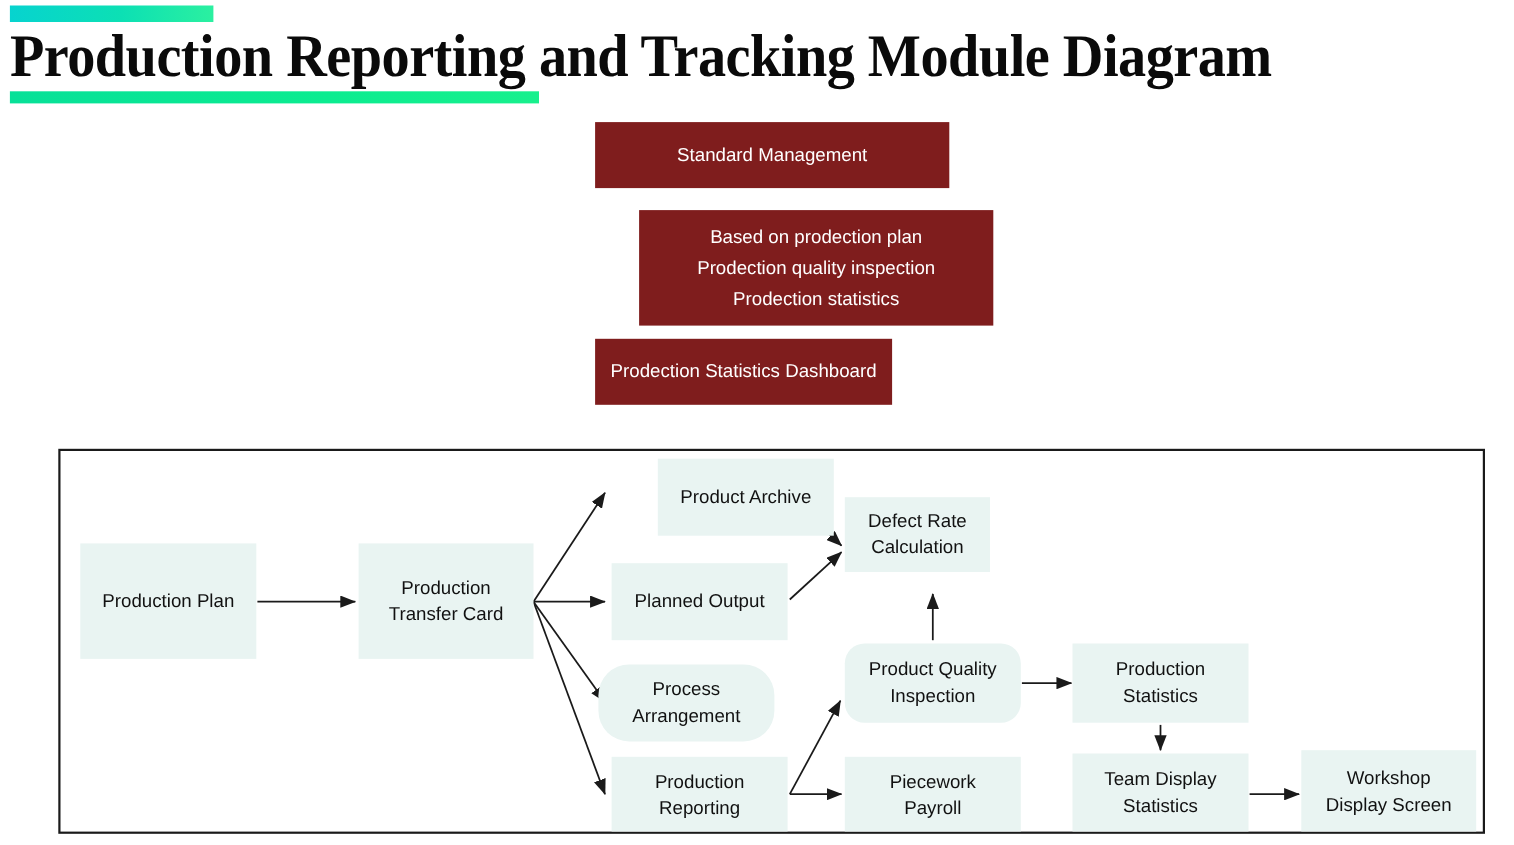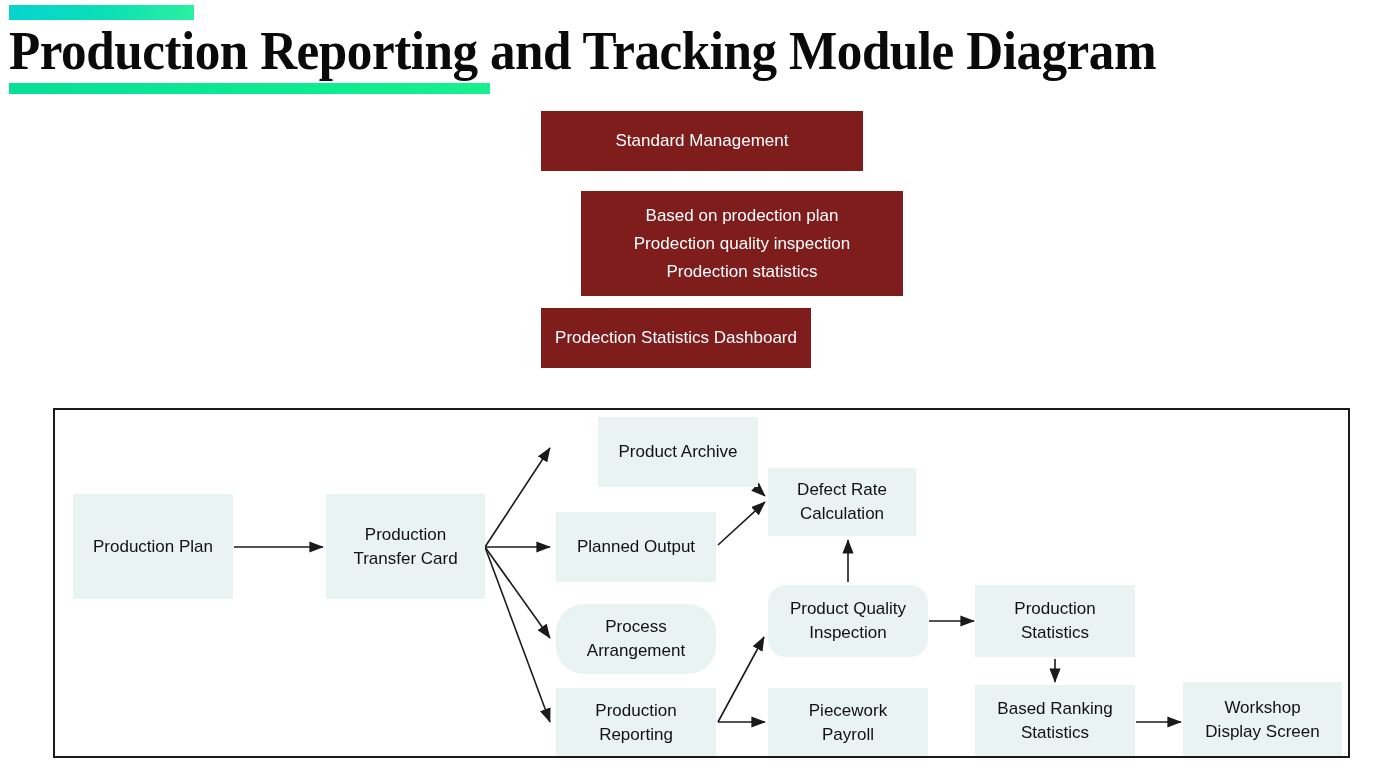--- a/index.html
+++ b/index.html
@@ -190,35 +190,35 @@
       <span class="line">Product Archive</span>
     </div>
   </div>
 
   <div class="node" style="left:501px; top:102px; width:160px; height:70px;">
     <div>
       <span class="line">Planned Output</span>
     </div>
   </div>
 
-  <div class="node" style="left:501px; top:194px; width:160px; height:70px;border-radius:28px;">
+  <div class="node" style="left:489px; top:194px; width:160px; height:70px;border-radius:28px;">
     <div>
       <span class="line">Process</span>
       <span class="line">Arrangement</span>
     </div>
   </div>
 
   <div class="node" style="left:501px; top:278px; width:160px; height:70px;">
     <div>
       <span class="line">Production</span>
       <span class="line">Reporting</span>
     </div>
   </div>
 
-  <div class="node" style="left:713px; top:58px; width:148px; height:68px;">
+  <div class="node" style="left:713px; top:42px; width:132px; height:68px;">
     <div>
       <span class="line">Defect Rate</span>
       <span class="line">Calculation</span>
     </div>
   </div>
 
   <div class="node" style="left:713px; top:175px; width:160px; height:72px;border-radius:18px;">
     <div>
       <span class="line">Product Quality</span>
       <span class="line">Inspection</span>
@@ -234,21 +234,21 @@
 
   <div class="node" style="left:920px; top:175px; width:160px; height:72px;">
     <div>
       <span class="line">Production</span>
       <span class="line">Statistics</span>
     </div>
   </div>
 
   <div class="node" style="left:920px; top:275px; width:160px; height:72px;">
     <div>
-      <span class="line">Based Ranking</span>
+      <span class="line">Team Display</span>
       <span class="line">Statistics</span>
     </div>
   </div>
 
   <div class="node" style="left:1128px; top:272px; width:159px; height:75px;">
     <div>
       <span class="line">Workshop</span>
       <span class="line">Display Screen</span>
     </div>
   </div>

